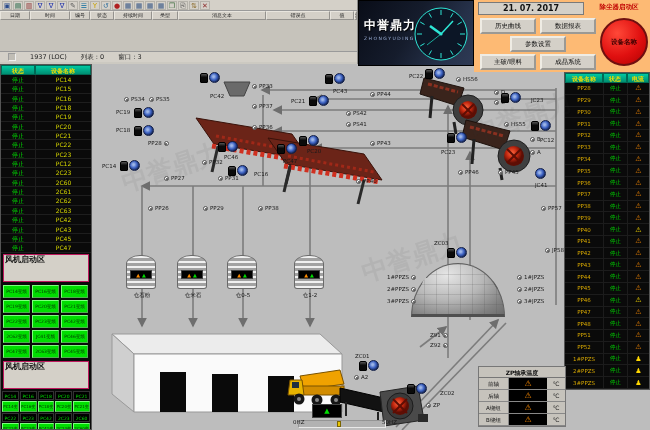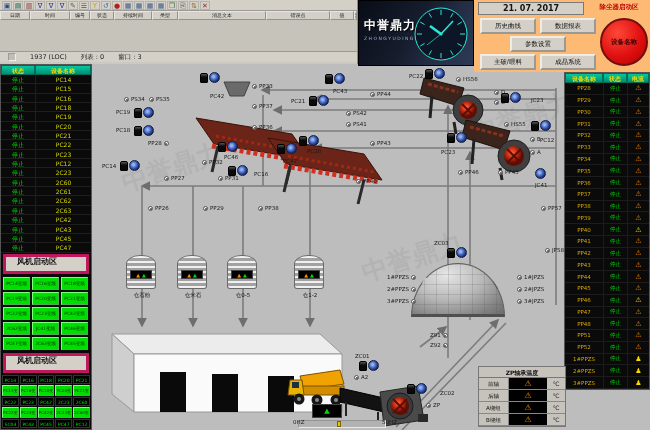--- a/index.html
+++ b/index.html
@@ -31,21 +31,21 @@
   .hbtn{position:absolute;width:56px;height:16px;background:#d4d0c8;border:2px outset #efece4;font-size:6.5px;color:#111;text-align:center;line-height:12px;cursor:pointer;padding:0;}
   .emergency{position:absolute;left:126px;top:18px;width:48px;height:48px;border-radius:50%;background:radial-gradient(circle at 35% 30%,#ff4838,#e01010 55%,#b00000);border:2px solid #701010;color:#3a0000;font-size:6.5px;font-weight:bold;display:flex;align-items:center;justify-content:center;cursor:pointer;}
 
   
   .left-panel{position:absolute;left:0;top:64px;width:92px;height:366px;background:#0a0a0a;border:1px solid #555;overflow:hidden;}
   .lp-head,.rp-head{display:flex;height:10px;}
   .hd-cell{background:linear-gradient(#00c9a2,#008f72);color:#f2de00;font-size:6px;font-weight:bold;text-align:center;line-height:10px;border:1px solid #006a55;overflow:hidden;white-space:nowrap;}
   .lp-row{display:flex;height:9.35px;border-bottom:1px solid #1e1e1e;cursor:pointer;}
   .lp-status{width:34px;color:#00e000;font-size:6px;line-height:9px;text-align:center;overflow:hidden;}
   .lp-name{width:56px;color:#d8d800;font-size:6px;line-height:9px;text-align:center;border-left:1px solid #1e1e1e;overflow:hidden;}
-  .section-head{height:20px;background:#d4d0c8;border:3px solid #be185d;color:#111;font-size:8px;font-weight:bold;line-height:10px;padding-left:11px;margin:1px 2px;white-space:nowrap;overflow:hidden;}
+  .section-head{height:28px;background:#d4d0c8;border:1px solid #be185d;color:#111;font-size:8px;font-weight:bold;line-height:10px;padding-left:1px;margin:1px 2px;white-space:nowrap;overflow:hidden;}
   .btn-grid{display:flex;flex-wrap:wrap;gap:2px;padding:2px;}
   .gbtn{width:27px;height:13px;background:#00dd00;border:1px outset #7bff7b;color:#043304;font-size:4.5px;line-height:11px;text-align:center;overflow:hidden;white-space:nowrap;cursor:pointer;}
   .dust-grid{display:flex;flex-wrap:wrap;gap:1px;padding:1px;}
   .dust-pair{width:16.8px;}
   .dust-label{height:9px;background:#000;color:#00e000;font-size:4.5px;text-align:center;line-height:9px;border:1px solid #333;overflow:hidden;}
   .dust-btn{height:11px;background:#00dd00;border:1px outset #7bff7b;color:#043304;font-size:4px;text-align:center;line-height:9px;overflow:hidden;cursor:pointer;margin-top:1px;}
 
   
   .right-panel{position:absolute;left:564px;top:72px;width:86px;height:318px;background:#0a0a0a;border:1px solid #555;display:flex;flex-direction:column;overflow:hidden;}
   .rp-rows{flex:1;display:flex;flex-direction:column;}

